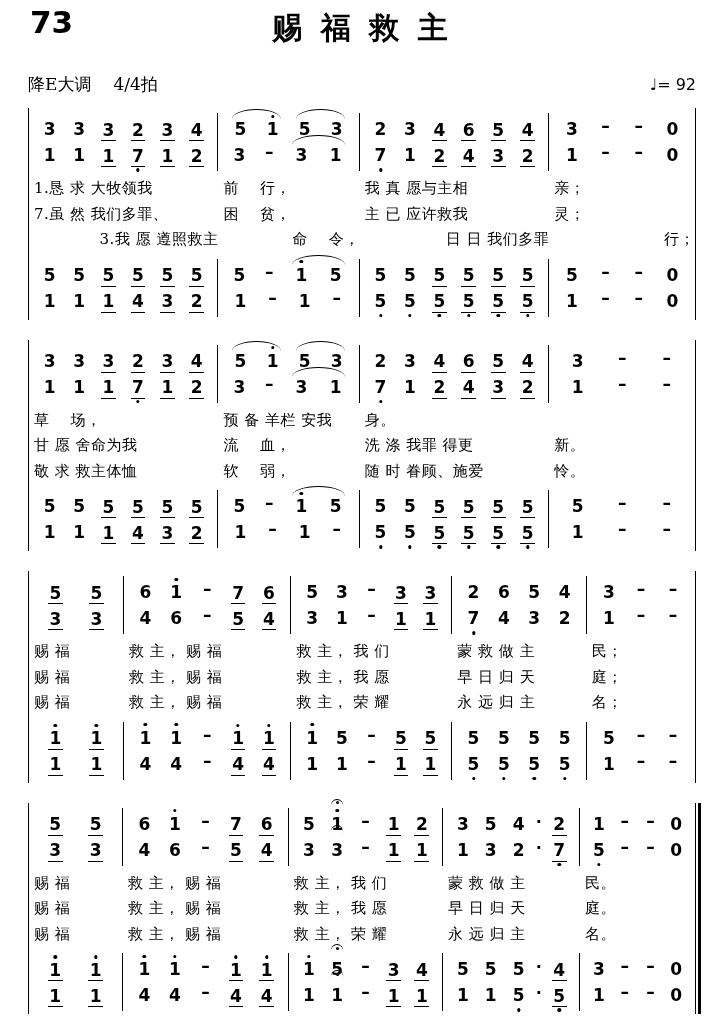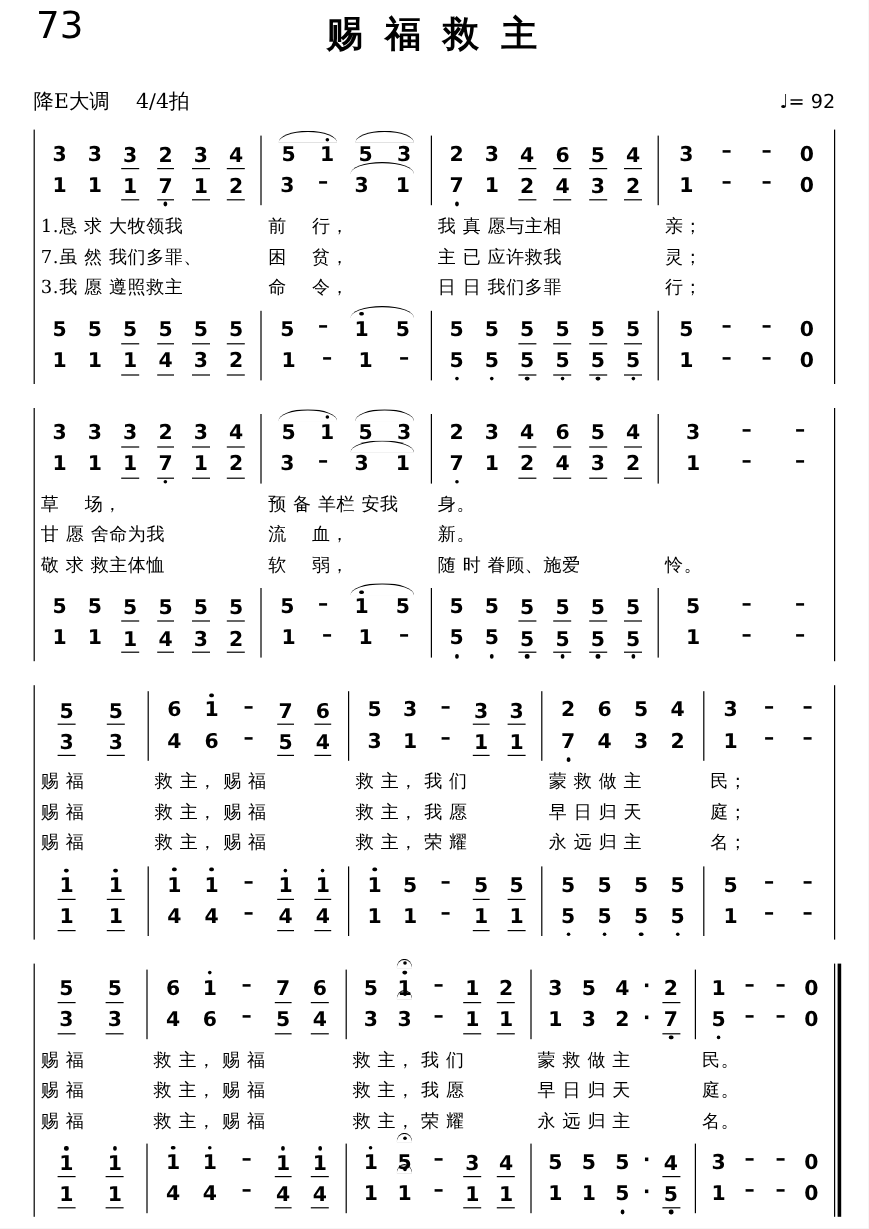--- a/index.html
+++ b/index.html
@@ -1,21 +1,21 @@
 <!DOCTYPE html>
 <html><head>
 <meta charset="utf-8">
 <style>
   html,body{margin:0;padding:0;background:#e8e8e8;}
   .page{width:724px;height:1024px;background:#ffffff;color:#000;margin:0 auto;
         overflow:hidden;position:relative;font-family:"DejaVu Serif",serif;}
   
   .header{position:relative;padding:8px 28px 0;}
   .hymn-number{position:absolute;left:30px;top:4px;
-        font-family:"DejaVu Sans",sans-serif;font-weight:normal;font-size:31px;}
+        font-family:"DejaVu Sans",sans-serif;font-weight:bold;font-size:31px;}
   .title{margin:0;text-align:center;font-weight:bold;font-size:30px;letter-spacing:4px;
         font-family:"DejaVu Serif",serif;}
   .meta{display:flex;align-items:baseline;margin-top:24px;font-size:17px;}
   .key{margin-right:22px;white-space:pre;}
   .timesig{white-space:pre;}
   .tempo{margin-left:auto;font-size:16px;font-family:"DejaVu Sans",sans-serif;white-space:pre;}
   
   #systems{margin:12px 28px 0;}
   .system{border-left:1.6px solid #000;border-right:1.6px solid #000;
           margin-bottom:20px;position:relative;}
@@ -226,21 +226,21 @@
             <div class="lyriccell">前    行，</div>
             <div class="lyriccell">我 真 愿与主相</div>
             <div class="lyriccell">亲；</div>
           </div>
           <div class="grid lyricline" style="grid-template-columns: 1.3fr 0.97fr 1.3fr 1fr;">
             <div class="lyriccell">7.虽 然 我们多罪、</div>
             <div class="lyriccell">困    贫，</div>
             <div class="lyriccell">主 已 应许救我</div>
             <div class="lyriccell">灵；</div>
           </div>
-          <div class="grid lyricline" style="grid-template-columns: 1.3fr 0.97fr 1.3fr 1fr;">
+          <div class="grid lyricline" style="grid-template-columns: 1.3fr 0.97fr 1.3fr 1fr; text-align: right;">
             <div class="lyriccell">3.我 愿 遵照救主</div>
             <div class="lyriccell">命    令，</div>
             <div class="lyriccell">日 日 我们多罪</div>
             <div class="lyriccell">行；</div>
           </div>
         </div>
         <div class="grid pair" style="grid-template-columns: 1.3fr 0.97fr 1.3fr 1fr;">
           <div class="mcell">
             <div class="noteline">
               <span class="note slot">
@@ -548,20 +548,21 @@
         </div>
         <div class="lyrics">
           <div class="grid lyricline" style="grid-template-columns: 1.3fr 0.97fr 1.3fr 1fr;">
             <div class="lyriccell">草    场，</div>
             <div class="lyriccell">预 备 羊栏 安我</div>
             <div class="lyriccell">身。</div>
           </div>
           <div class="grid lyricline" style="grid-template-columns: 1.3fr 0.97fr 1.3fr 1fr;">
             <div class="lyriccell">甘 愿 舍命为我</div>
             <div class="lyriccell">流    血，</div>
+            <div class="lyriccell">洗 涤 我罪 得更</div>
             <div class="lyriccell">新。</div>
           </div>
           <div class="grid lyricline" style="grid-template-columns: 1.3fr 0.97fr 1.3fr 1fr;">
             <div class="lyriccell">敬 求 救主体恤</div>
             <div class="lyriccell">软    弱，</div>
             <div class="lyriccell">随 时 眷顾、施爱</div>
             <div class="lyriccell">怜。</div>
           </div>
         </div>
         <div class="grid pair" style="grid-template-columns: 1.3fr 0.97fr 1.3fr 1fr;">

